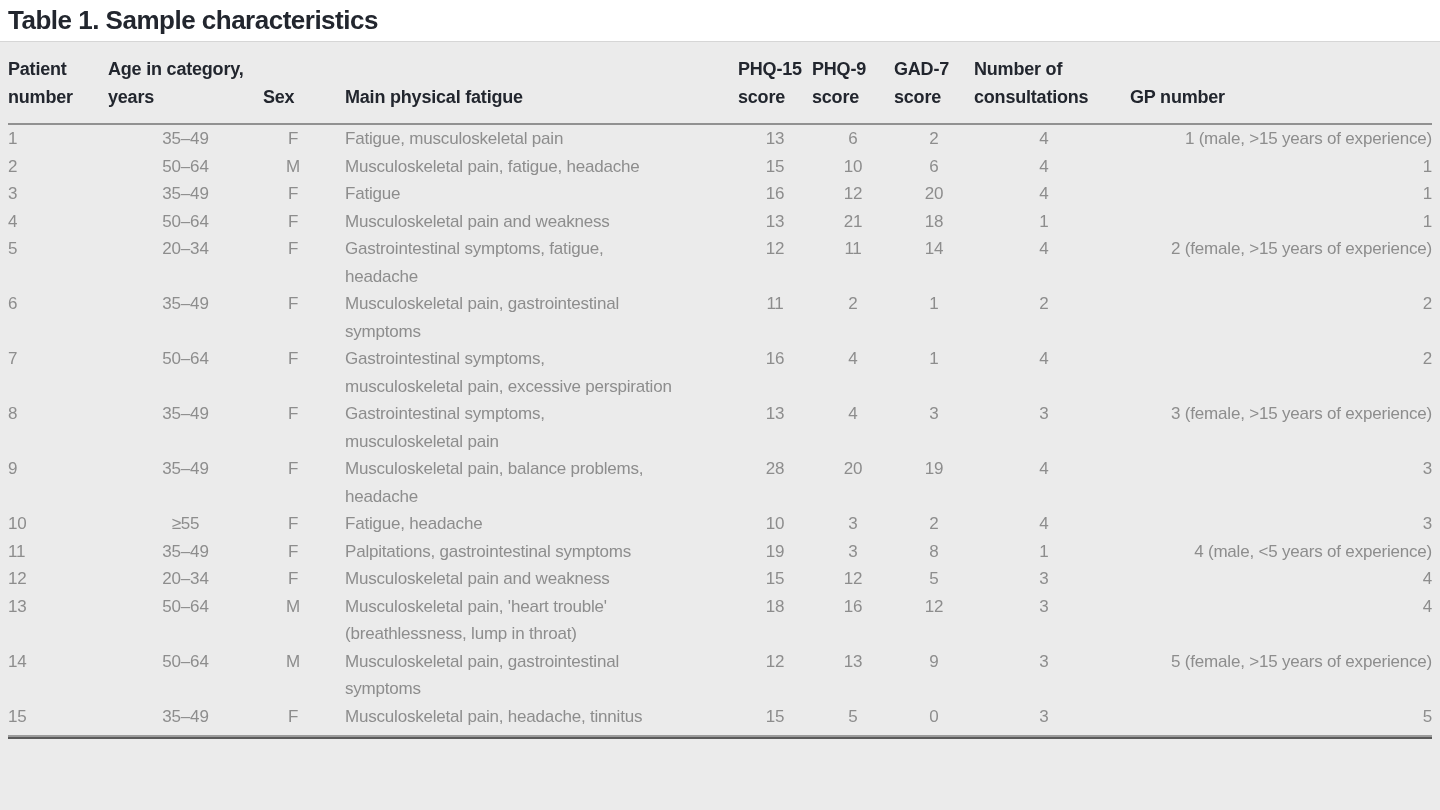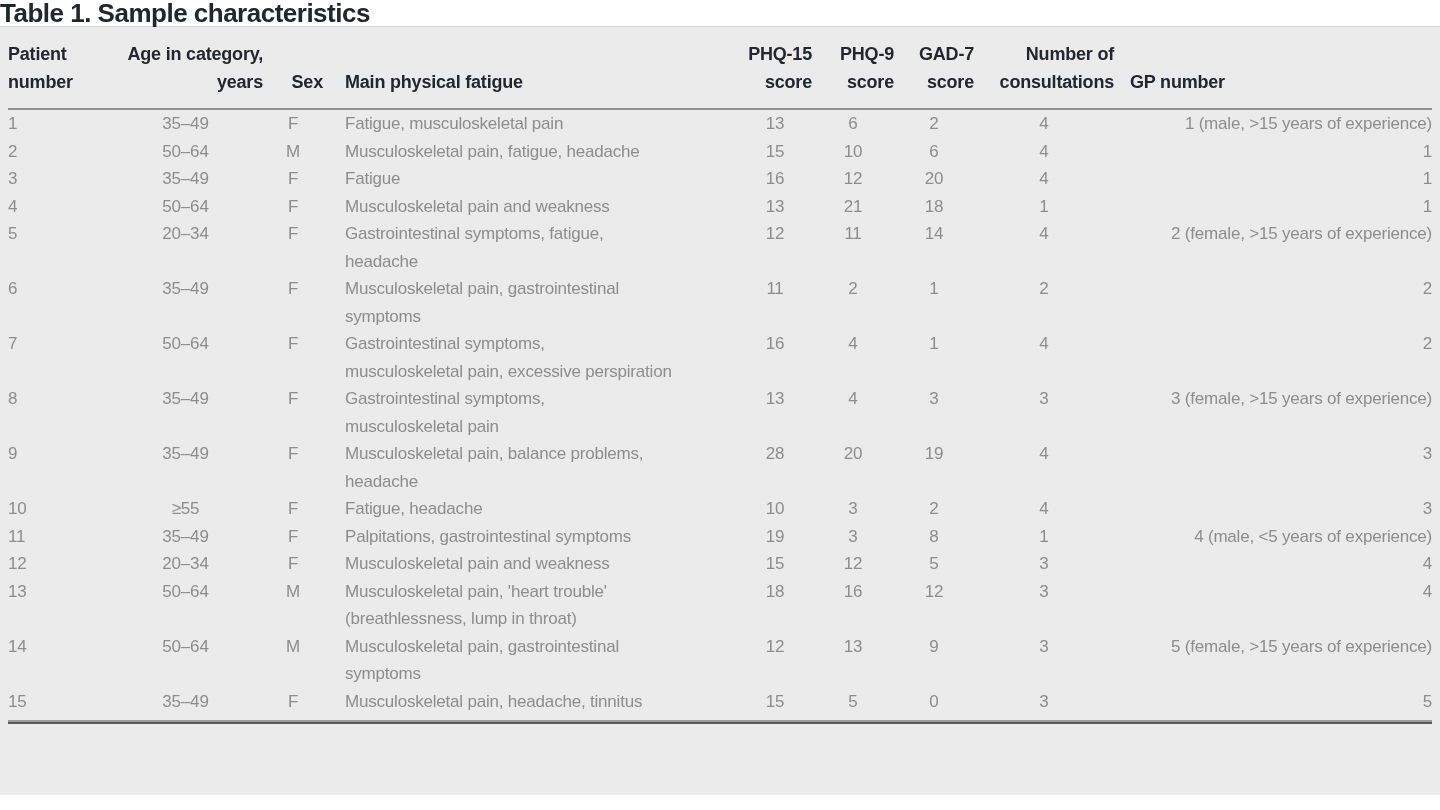--- a/index.html
+++ b/index.html
@@ -9,21 +9,22 @@
     --rule-top:#d6d6d6;
     --rule-header:#919191;
     --rule-bottom-light:#9c9c9c;
     --rule-bottom-dark:#5a5a5a;
   }
   *{margin:0;padding:0;box-sizing:border-box;}
   html,body{width:1440px;height:810px;overflow:hidden;background:#fff;}
   body{font-family:"Liberation Sans", sans-serif;letter-spacing:-0.2px;}
 
   .title-bar{
-    height:26px;background:#fff;display:flex;align-items:center;
+    height:41px;background:#fff;display:flex;align-items:center;
+    padding-left:8px;
   }
   .table-title{
     font-size:26px;font-weight:bold;color:var(--ink);letter-spacing:-0.5px;
   }
   .table-wrap{
     background:var(--bg);
     height:769px;
     border-top:1px solid var(--rule-top);
     padding:0 8px;
   }
@@ -33,21 +34,21 @@
   thead th{
     vertical-align:bottom;
     color:var(--ink);
     font-weight:bold;
     font-size:18px;
     line-height:28px;
     padding:13px 0 12px 0;
     border-bottom:2px solid var(--rule-header);
   }
   th.th-left{text-align:left;}
-  th.th-center{text-align:right;}
+  th.th-center{text-align:left;}
   th.th-symptoms{text-align:left;padding-left:22px;}
   th.th-gp{text-align:left;padding-left:16px;}
   .hline{min-height:28px;}
 
   tbody td{
     color:var(--muted);
     font-size:17px;
     line-height:27.5px;
     vertical-align:top;
     padding:0;

